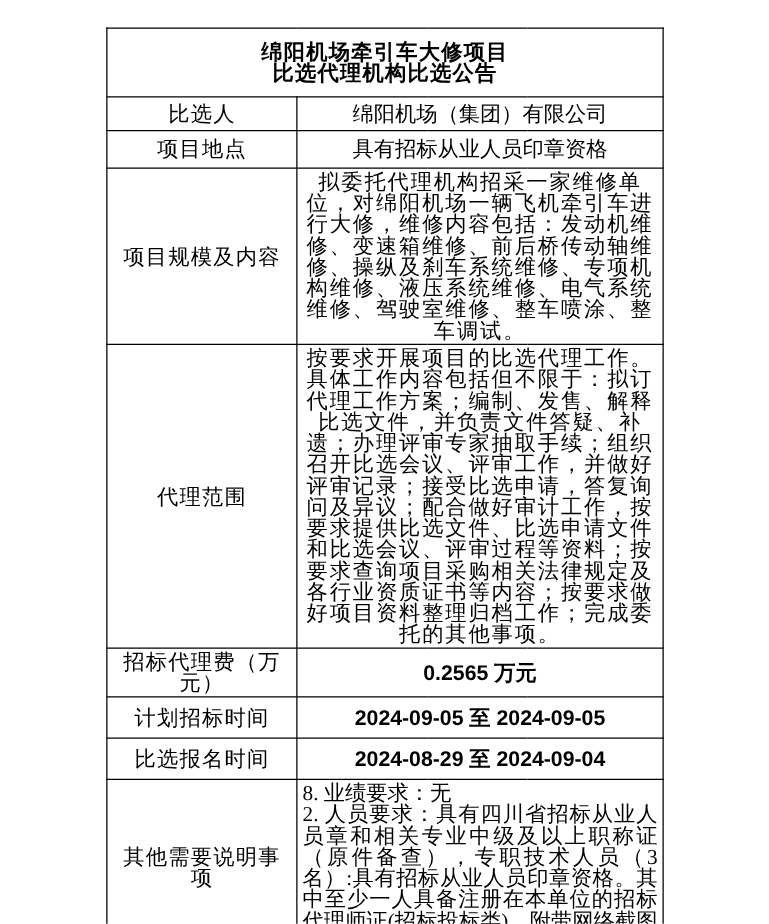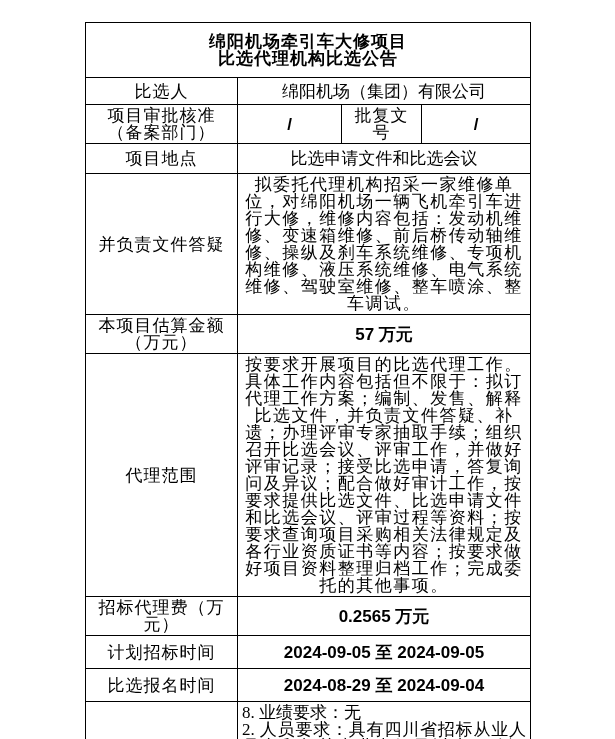--- a/index.html
+++ b/index.html
@@ -102,41 +102,31 @@
         <div>绵阳机场牵引车大修项目</div>
         <div>比选代理机构比选公告</div>
       </td>
     </tr>
 
     <tr class="r-bidder">
       <td class="lbl">比选人</td>
       <td colspan="3">绵阳机场（集团）有限公司</td>
     </tr>
 
-    <tr class="r-approval">
-      <td class="lbl">项目审批核准（备案部门）</td>
-      <td class="num">/</td>
-      <td class="lbl">批复文号</td>
-      <td class="num">/</td>
-    </tr>
 
     <tr class="r-loc">
       <td class="lbl">项目地点</td>
-      <td colspan="3">比选申请文件和比选会议</td>
+      <td colspan="3">具有招标从业人员印章资格</td>
     </tr>
 
     <tr class="r-scale">
-      <td class="lbl">并负责文件答疑</td>
+      <td class="lbl">项目规模及内容</td>
       <td colspan="3" class="para">拟委托代理机构招采一家维修单位，对绵阳机场一辆飞机牵引车进行大修，维修内容包括：发动机维修、变速箱维修、前后桥传动轴维修、操纵及刹车系统维修、专项机构维修、液压系统维修、电气系统维修、驾驶室维修、整车喷涂、整车调试。</td>
     </tr>
 
-    <tr class="r-est">
-      <td class="lbl">本项目估算金额（万元）</td>
-      <td colspan="3" class="num">57 万元</td>
-    </tr>
 
 
     <tr class="r-agency">
       <td class="lbl">代理范围</td>
       <td colspan="3" class="para">按要求开展项目的比选代理工作。具体工作内容包括但不限于：拟订代理工作方案；编制、发售、解释比选文件，并负责文件答疑、补遗；办理评审专家抽取手续；组织召开比选会议、评审工作，并做好评审记录；接受比选申请，答复询问及异议；配合做好审计工作，按要求提供比选文件、比选申请文件和比选会议、评审过程等资料；按要求查询项目采购相关法律规定及各行业资质证书等内容；按要求做好项目资料整理归档工作；完成委托的其他事项。</td>
     </tr>
 
     <tr class="r-fee">
       <td class="lbl">招标代理费（万元）</td>
       <td colspan="3" class="num">0.2565 万元</td>

